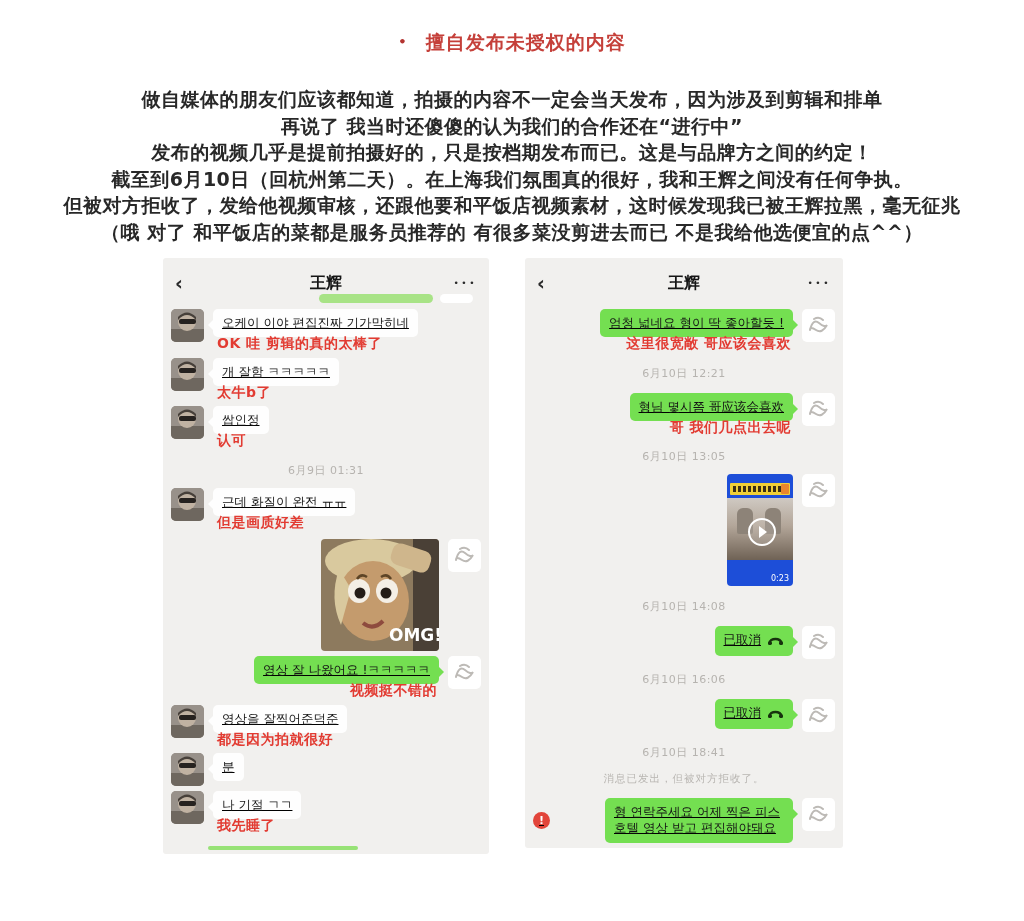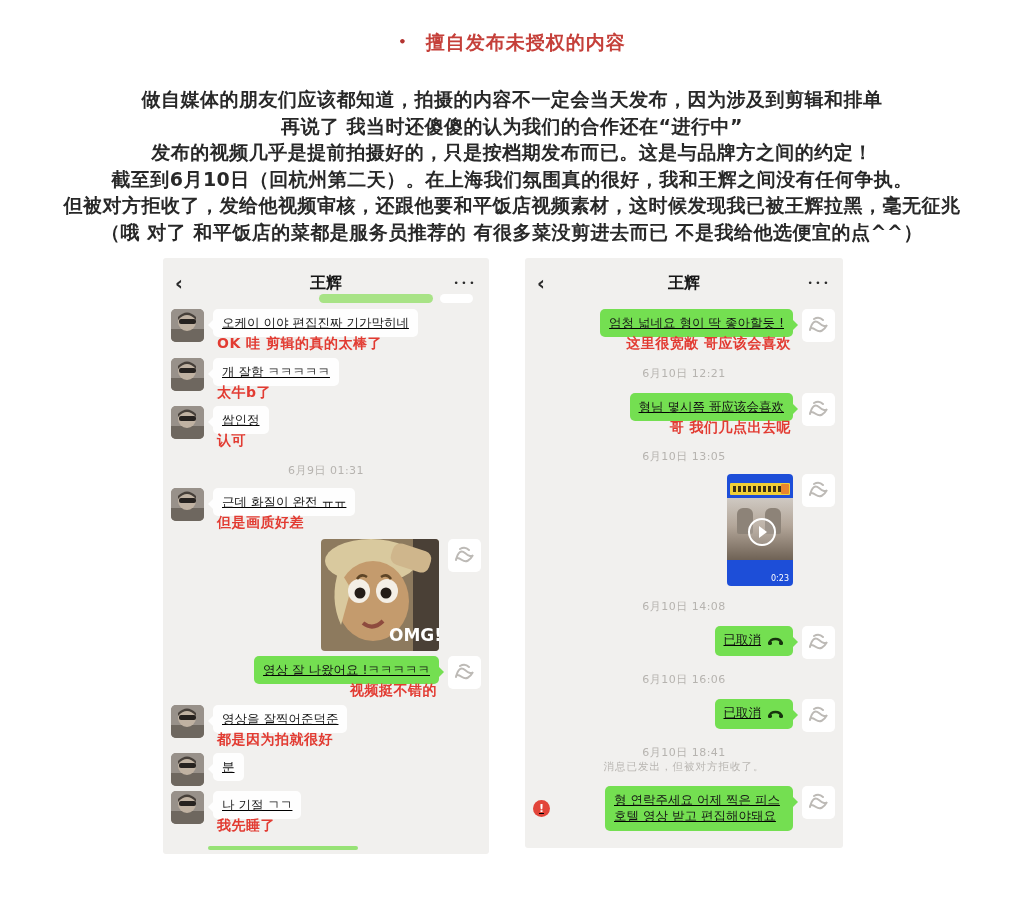--- a/index.html
+++ b/index.html
@@ -56,21 +56,21 @@
     border-left:5px solid #74df51;
   }
   .note{
     color:#e23b32;font-size:14px;font-weight:600;margin-top:-7px;
     position:relative;z-index:2;line-height:1.25;letter-spacing:.5px;
   }
   .msg.in .note{margin-left:54px;}
   .msg.out .note{text-align:right;margin-right:52px;}
   .msg.out .note.note-left{text-align:left;margin-left:32px;margin-right:48px;max-width:250px;}
   .time-row{ text-align:center;color:#b6b3af;font-size:11px;margin-top:13px;letter-spacing:.5px;}
-  .system-row{text-align:center;color:#b9b6b2;font-size:10.5px;letter-spacing:1px;}
+  .system-row{text-align:center;color:#b9b6b2;font-size:10.5px;margin-top:12px;letter-spacing:1px;}
   
   .fail-icon{
     width:17px;height:17px;border-radius:50%;background:#e2453a;color:#fff;
     font-size:11px;font-weight:700;text-align:center;line-height:17px;
     align-self:center;margin-right:7px;flex:none;
   }
   
   .call-icon{display:inline-block;vertical-align:-2px;margin-left:6px;}
   
   .meme{width:118px;height:112px;border-radius:4px;overflow:hidden;flex:none;margin-right:9px;}

